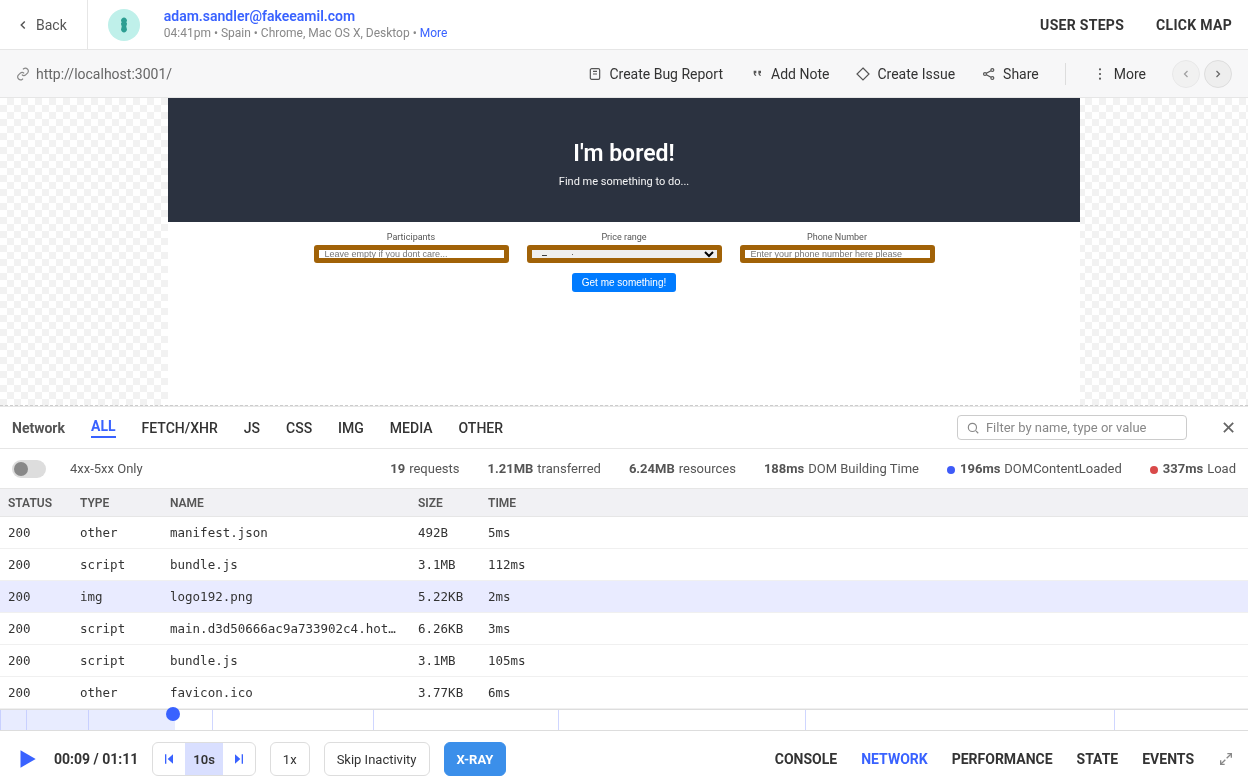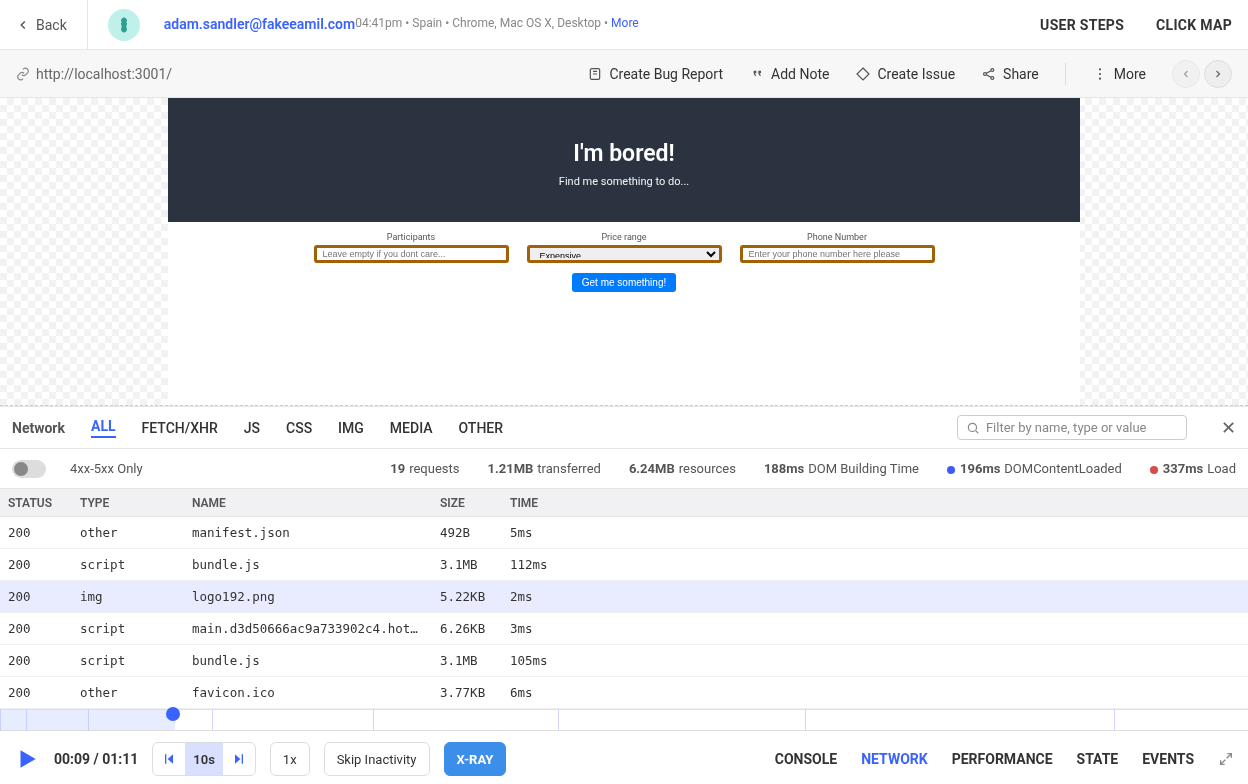--- a/index.html
+++ b/index.html
@@ -11,21 +11,21 @@
     --accent: #3962ff;
     --panel-bg:#f7f7f8;
     --row-hover:#eef0ff;
   }
 
   
   .topbar{height:50px;border-bottom:1px solid var(--border);display:flex;align-items:center;padding:0 16px;gap:18px;position:relative;}
   .back{display:flex;align-items:center;gap:6px;color:#555;font-size:14px;cursor:pointer;}
   .divider-v{width:1px;align-self:stretch;background:var(--border);margin:0 2px;}
   .avatar{width:32px;height:32px;border-radius:50%;background:#bff0ea;display:flex;align-items:center;justify-content:center;color:#2c9e92;font-weight:bold;margin-right:6px;flex:0 0 auto;}
-  .session-info{display:flex;flex-direction:row;line-height:1.25;}
+  .session-info{display:flex;flex-direction:column;line-height:1.25;}
   .session-email{color:var(--link);font-weight:600;font-size:14px;}
   .session-meta{font-size:12px;color:var(--muted);}
   .session-meta .more{color:var(--link);}
   .top-right{margin-left:auto;display:flex;align-items:center;gap:32px;}
   .top-right .tab{font-size:14px;font-weight:700;color:#333;cursor:pointer;letter-spacing:.3px;}
   
   
   .urlbar{height:48px;background:var(--panel-bg);border-bottom:1px solid var(--border);display:flex;align-items:center;padding:0 16px;gap:10px;font-size:14px;color:#666;}
   .urlbar .url{flex:0 0 auto;display:flex;align-items:center;gap:6px;}
   .urlbar .actions{margin-left:auto;display:flex;align-items:center;gap:26px;}
@@ -37,21 +37,21 @@
   .vsep{width:1px;height:22px;background:#ddd;}
   
   
   .viewport-area{height:308px;background-image:linear-gradient(45deg,#f2f2f2 25%,transparent 25%),linear-gradient(-45deg,#f2f2f2 25%,transparent 25%),linear-gradient(45deg,transparent 75%,#f2f2f2 75%),linear-gradient(-45deg,transparent 75%,#f2f2f2 75%);background-size:14px 14px;background-position:0 0,0 7px,7px -7px,-7px 0;display:flex;justify-content:center;border-bottom:1px dashed #ccc;}
   .page-frame{width:912px;height:100%;background:#fff;display:flex;flex-direction:column;}
   .hero{background:#2b3240;color:#fff;text-align:center;padding:42px 0 34px;}
   .hero h1{font-size:23px;font-weight:600;margin-bottom:8px;}
   .hero p{font-size:11px;opacity:.95;}
   .form-row{display:flex;justify-content:center;gap:18px;padding:10px 20px 6px;font-size:9px;color:#555;align-items:center;}
   .form-col{display:flex;flex-direction:column;align-items:center;gap:3px;width:195px;}
-  .form-col input,.form-col select{width:100%;height:18px;font-size:9px;padding:2px 6px;border:3px solid #a16207;border-radius:3px;}
+  .form-col input,.form-col select{width:100%;height:18px;font-size:9px;padding:2px 6px;border:5px solid #a16207;border-radius:3px;}
   .cta-row{display:flex;justify-content:center;padding:4px 0 8px;}
   .cta{background:#007bff;color:#fff;border:none;font-size:10px;padding:4px 10px;border-radius:3px;cursor:pointer;}
   .cursor-ptr{position:relative;left:-200px;top:-16px;font-size:10px;}
 
   
   .dev-panel{border-top:1px solid var(--border);}
   .net-tabs{height:42px;display:flex;align-items:center;gap:26px;padding:0 12px;border-bottom:1px solid var(--border);font-size:14px;}
   .net-tabs .ptitle{font-weight:700;color:#555;}
   .net-tabs .ntab{cursor:pointer;color:#333;font-weight:500;}
   .net-tabs .ntab.active{color:var(--link);font-weight:700;border-bottom:2px solid var(--link);padding-bottom:2px;}
@@ -67,21 +67,21 @@
   .dot{width:8px;height:8px;border-radius:50%;display:inline-block;margin-right:5px;vertical-align:middle;}
   .dot.blue{background:#3e5bf8;}
   .dot.red{background:#d94a4a;}
   .summary-spacer{flex:1;}
 
   .net-table{font-size:13px;}
   .net-head{display:flex;background:#f1f1f4;color:#555;font-weight:600;font-size:12px;height:28px;align-items:center;border-bottom:1px solid var(--border);}
   .cell{padding:0 8px;overflow:hidden;white-space:nowrap;text-overflow:ellipsis;}
   .c-status{width:72px;}
   .c-type{width:90px;}
-  .c-name{width:248px;margin-left:22px;}
+  .c-name{width:248px;}
   .c-size{width:70px;text-align:left;}
   .c-time{width:78px;text-align:left;}
   .c-waterfall{flex:1;position:relative;border-left:1px solid #eee;}
   .timeline-labels{position:absolute;inset:0;display:flex;}
   .tl-col{flex:1;font-size:11px;color:#888;padding-left:6px;position:relative;}
   .tl-col::before{content:"";position:absolute;left:0;top:-4px;bottom:-200px;width:1px;background:#eee;}
   .net-row{display:flex;height:32px;align-items:center;border-bottom:1px solid #f0f0f0;font-family:ui-monospace,Menlo,monospace;font-size:12.5px;color:#333;}
   .net-row.highlight{background:#e9ebff;}
   .wf-dot{position:absolute;width:6px;height:6px;border-radius:50%;background:#8ed0cf;top:50%;transform:translateY(-50%);}
 

